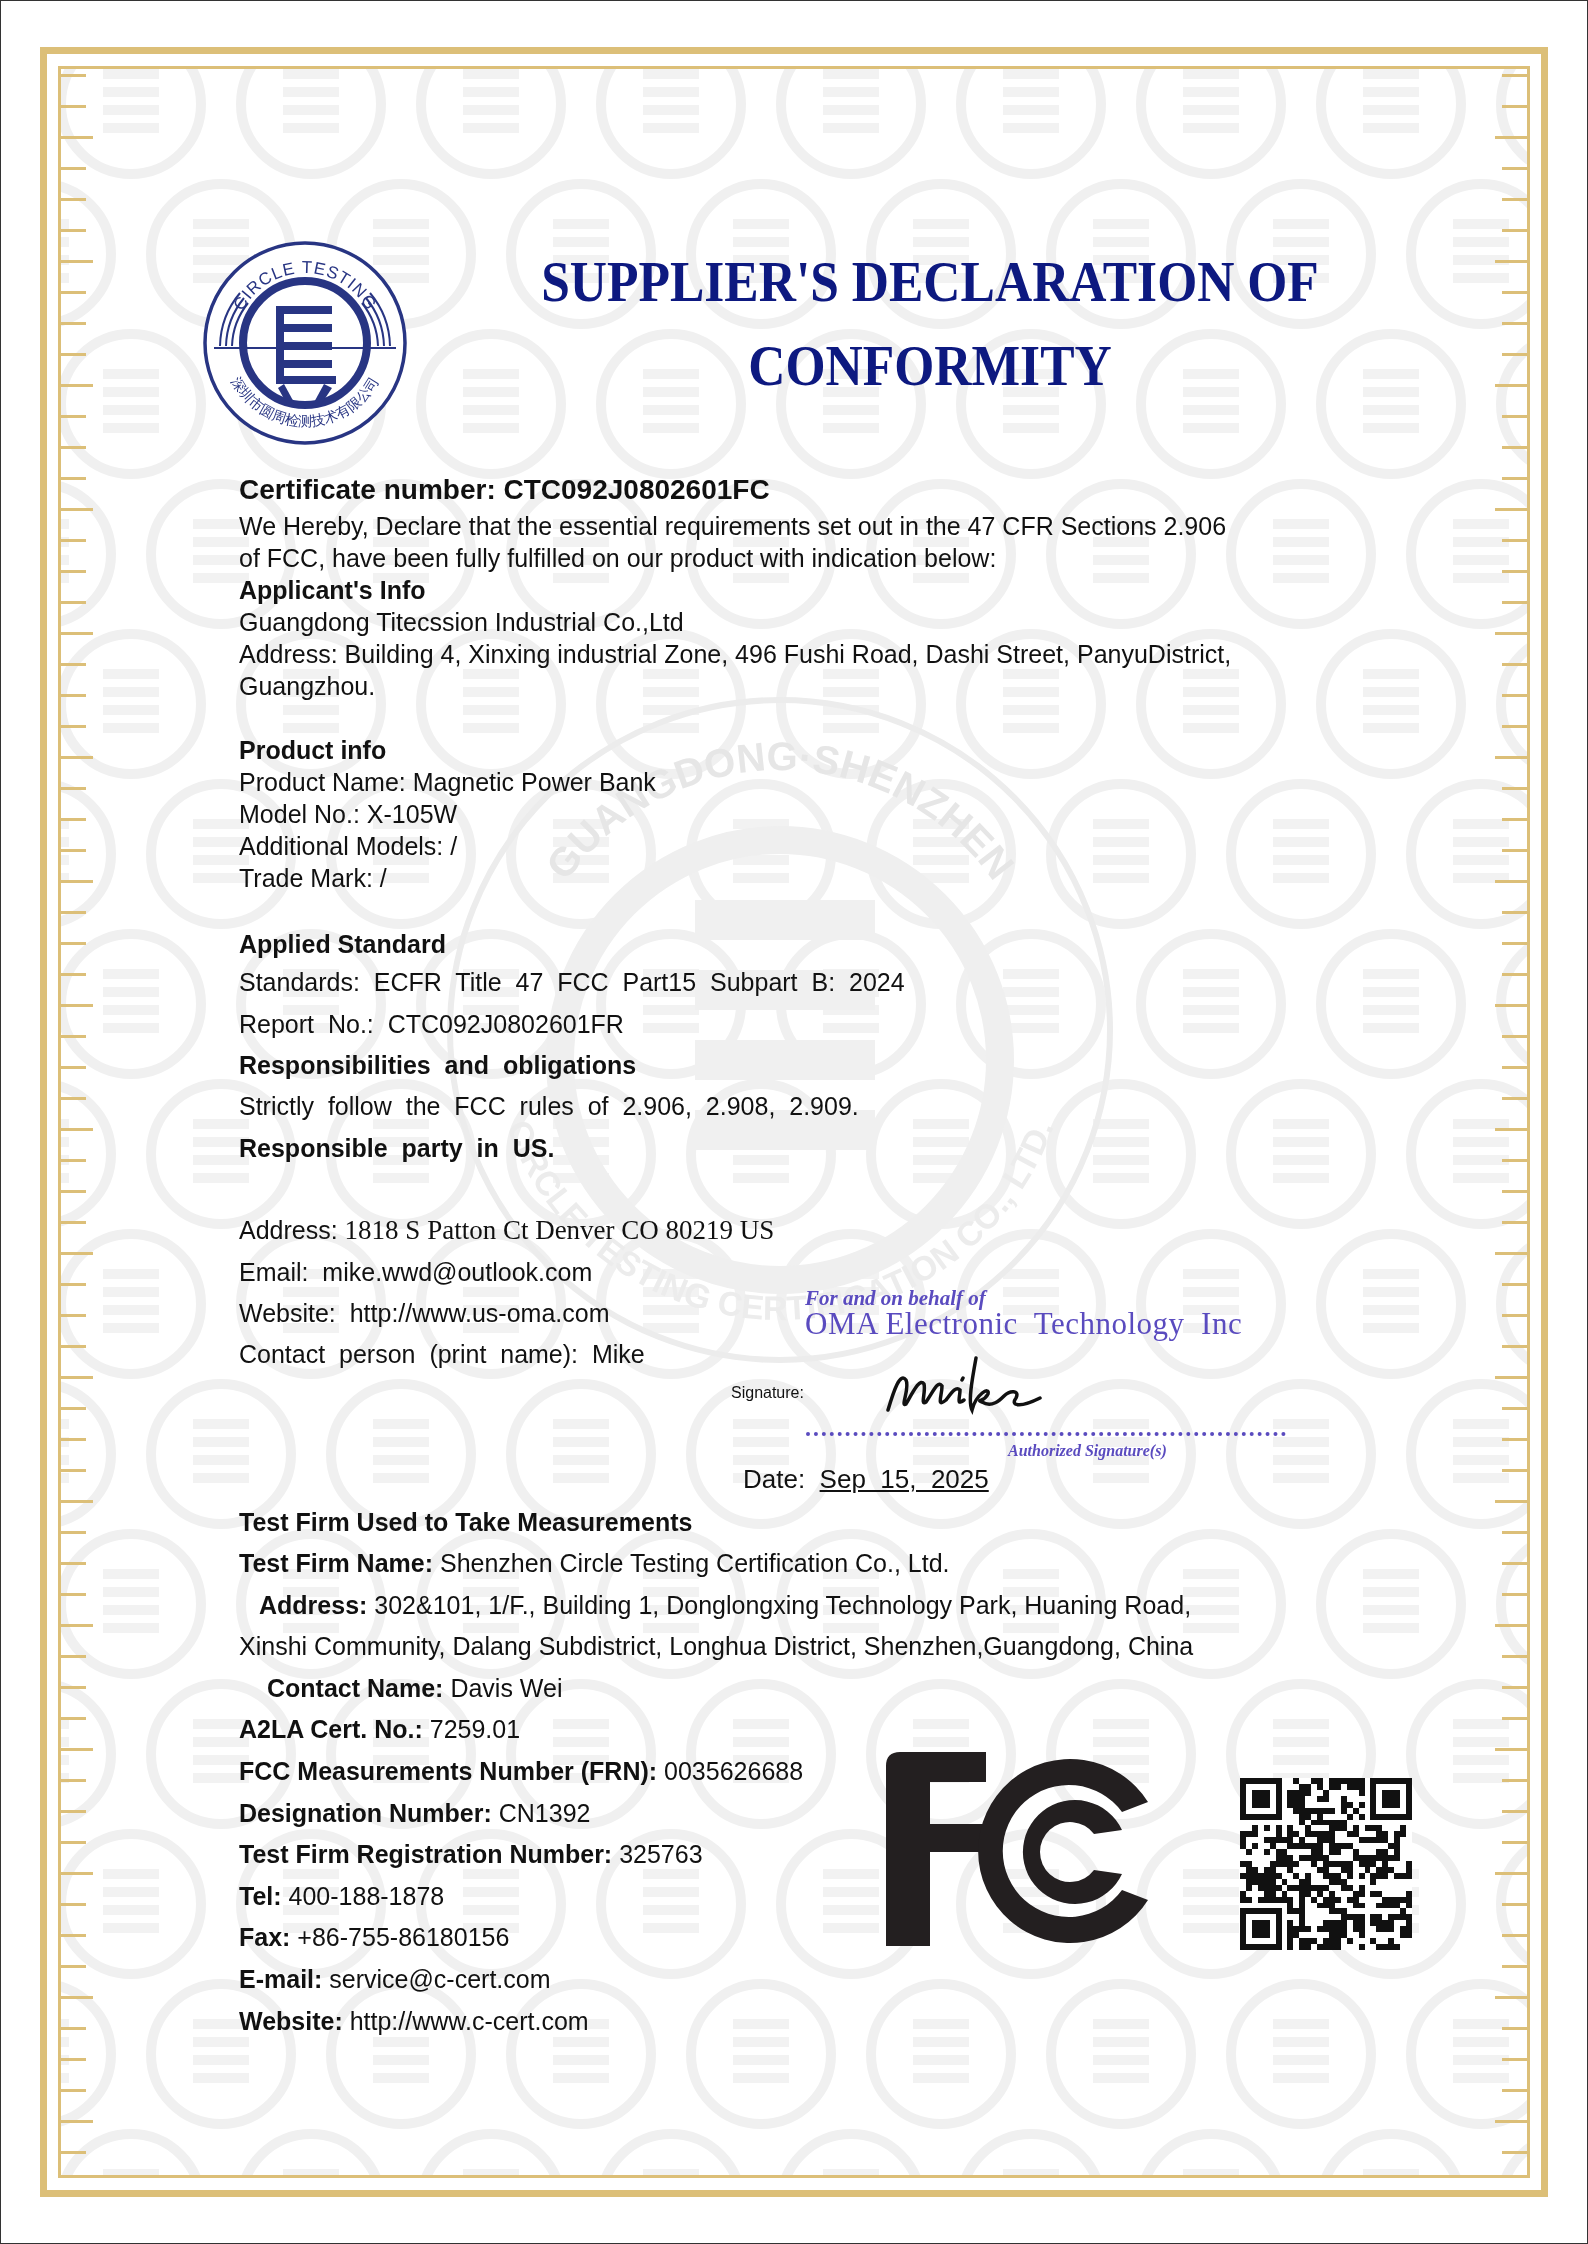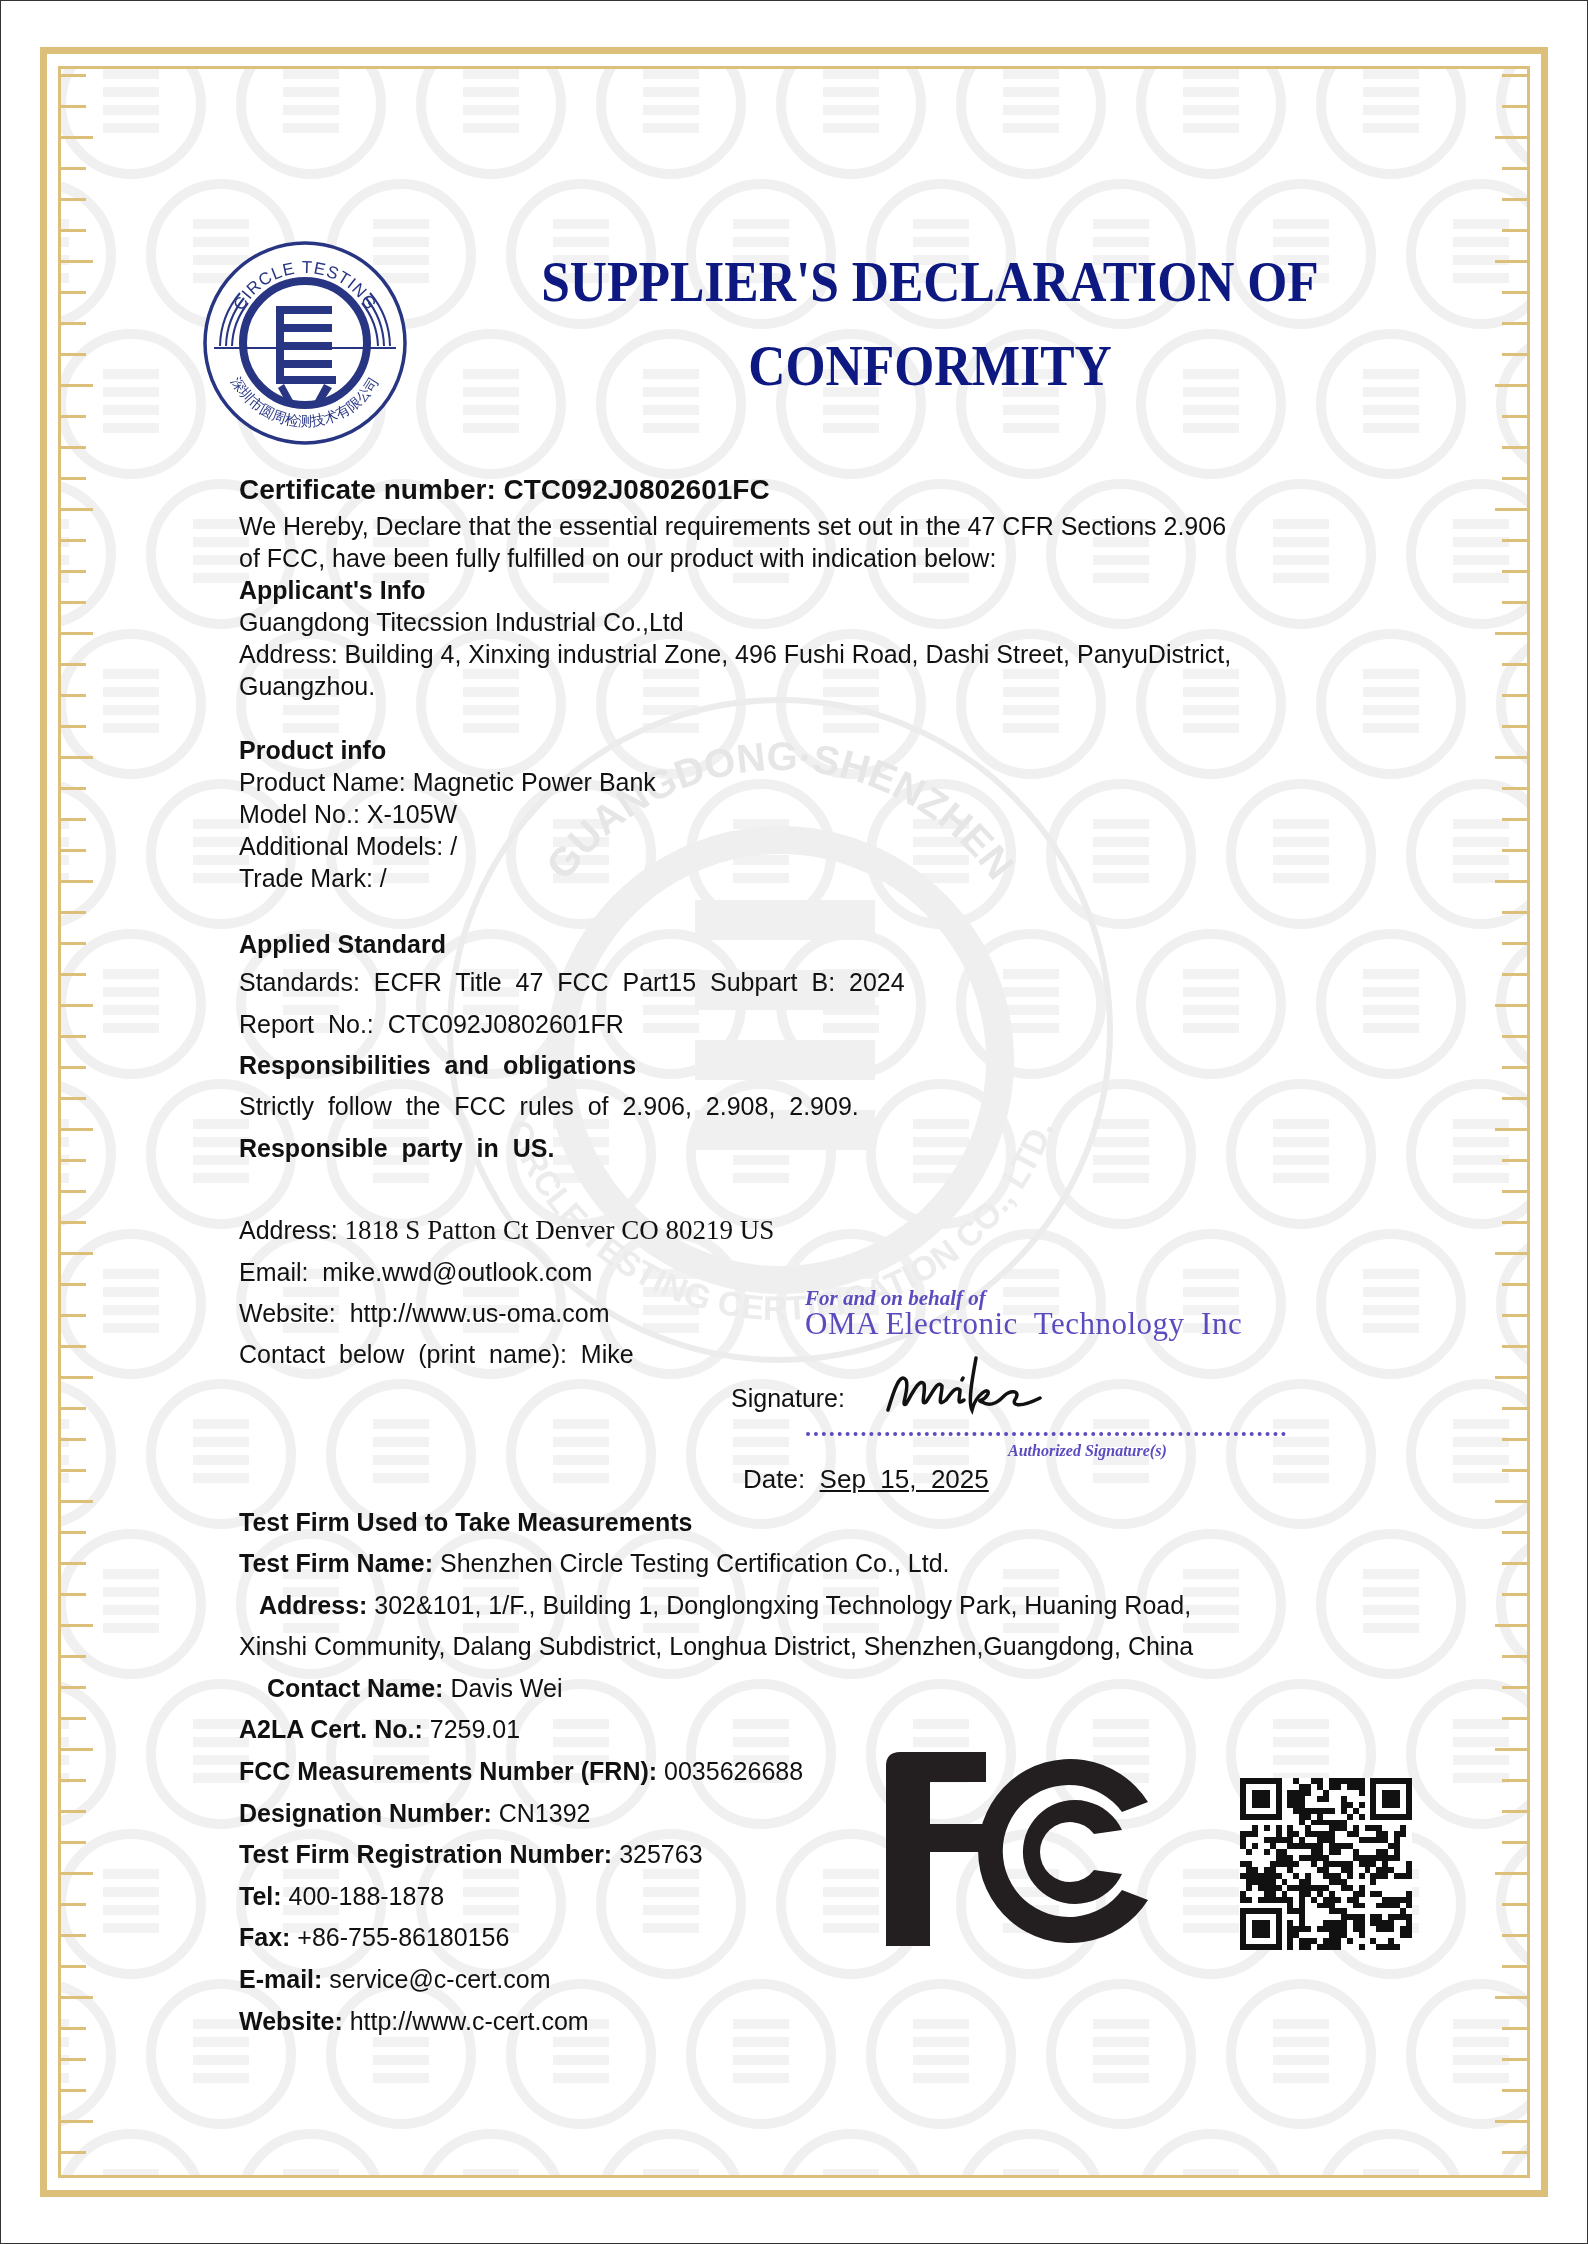--- a/index.html
+++ b/index.html
@@ -23,21 +23,21 @@
   .txt { position:absolute; left:239px; font-size:25px; line-height:32px; white-space:nowrap; color:#111; }
   .b { font-weight:bold; }
   .cert-no { font-size:28px; font-weight:bold; }
   .serif-val { font-family:"Liberation Serif", serif; font-size:27px; }
   .serif-bold { font-family:"Liberation Serif", serif; font-weight:bold; font-size:29px; }
   .stamp { position:absolute; color:#5a4bbf; font-family:"Liberation Serif", serif; }
   .stamp-small { left:805px; top:1286px; font-size:21px; font-style:italic; font-weight:bold; }
   .stamp-big { left:805px; top:1306px; font-size:31px; letter-spacing:0.5px; }
   .stamp-auth { left:1008px; top:1442px; font-size:16px; font-style:italic; font-weight:bold; }
   .dots { position:absolute; left:806px; top:1432px; width:480px; height:4px; border-top:4px dotted #5a4bbf; }
-  .sig-label { position:absolute; left:731px; top:1384px; font-size:25px; }
+  .sig-label { position:absolute; left:731px; top:1384px; font-size:16px; }
   .signature { position:absolute; left:880px; top:1350px; }
   .date { position:absolute; left:743px; top:1464px; font-size:26px; }
   .date-val { text-decoration:underline; }
   .fcc-logo { position:absolute; left:886px; top:1752px; }
   .qr { position:absolute; left:1240px; top:1778px; width:172px; height:172px; background:#fff; }
 </style>
 </head>
 <body>
 
 <div class="page-edge"></div>
@@ -289,21 +289,21 @@
   <div class="txt" style="top:1008px; white-space:pre;">Report  No.:  CTC092J0802601FR</div>
   <div class="txt b" style="top:1049px; white-space:pre;">Responsibilities  and  obligations</div>
   <div class="txt" style="top:1090px; white-space:pre;">Strictly  follow  the  FCC  rules  of  2.906,  2.908,  2.909.</div>
   <div class="txt b" style="top:1132px; white-space:pre;">Responsible  party  in  US.</div>
 
   <div class="txt" style="top:1214px;">
     <span>Address: </span><span class="serif-val">1818 S Patton Ct Denver CO 80219 US</span>
   </div>
   <div class="txt" style="top:1256px; white-space:pre;">Email:  mike.wwd@outlook.com</div>
   <div class="txt" style="top:1297px; white-space:pre;">Website:  http://www.us-oma.com</div>
-  <div class="txt" style="top:1338px; white-space:pre;">Contact  below  (print  name):  Mike</div>
+  <div class="txt" style="top:1338px; white-space:pre;">Contact  person  (print  name):  Mike</div>
 
   <div class="stamp stamp-small">For and on behalf of</div>
   <div class="stamp stamp-big" style="white-space:pre;">OMA Electronic  Technology  Inc</div>
   <div class="sig-label">Signature:</div>
   <svg class="signature" width="200" height="80" viewBox="0 0 200 80" xmlns="http://www.w3.org/2000/svg">
     <path d="M 8 60 C 14 40, 20 22, 26 30 C 30 38, 20 58, 26 54 C 34 40, 40 28, 44 34 C 46 42, 40 56, 46 52 C 54 40, 58 30, 62 36 C 62 46, 56 58, 66 50 C 72 42, 76 36, 80 40 C 80 48, 76 56, 84 50 M 82 30 L 83 28 M 96 8 C 92 30, 88 52, 92 60 C 96 44, 110 36, 108 44 C 104 52, 96 50, 102 52 C 112 58, 120 50, 124 46 C 130 40, 140 40, 136 48 C 130 56, 140 58, 160 48" fill="none" stroke="#111" stroke-width="3.5" stroke-linecap="round"></path>
   </svg>
   <div class="dots"></div>
   <div class="stamp stamp-auth">Authorized Signature(s)</div>
   <div class="date">

